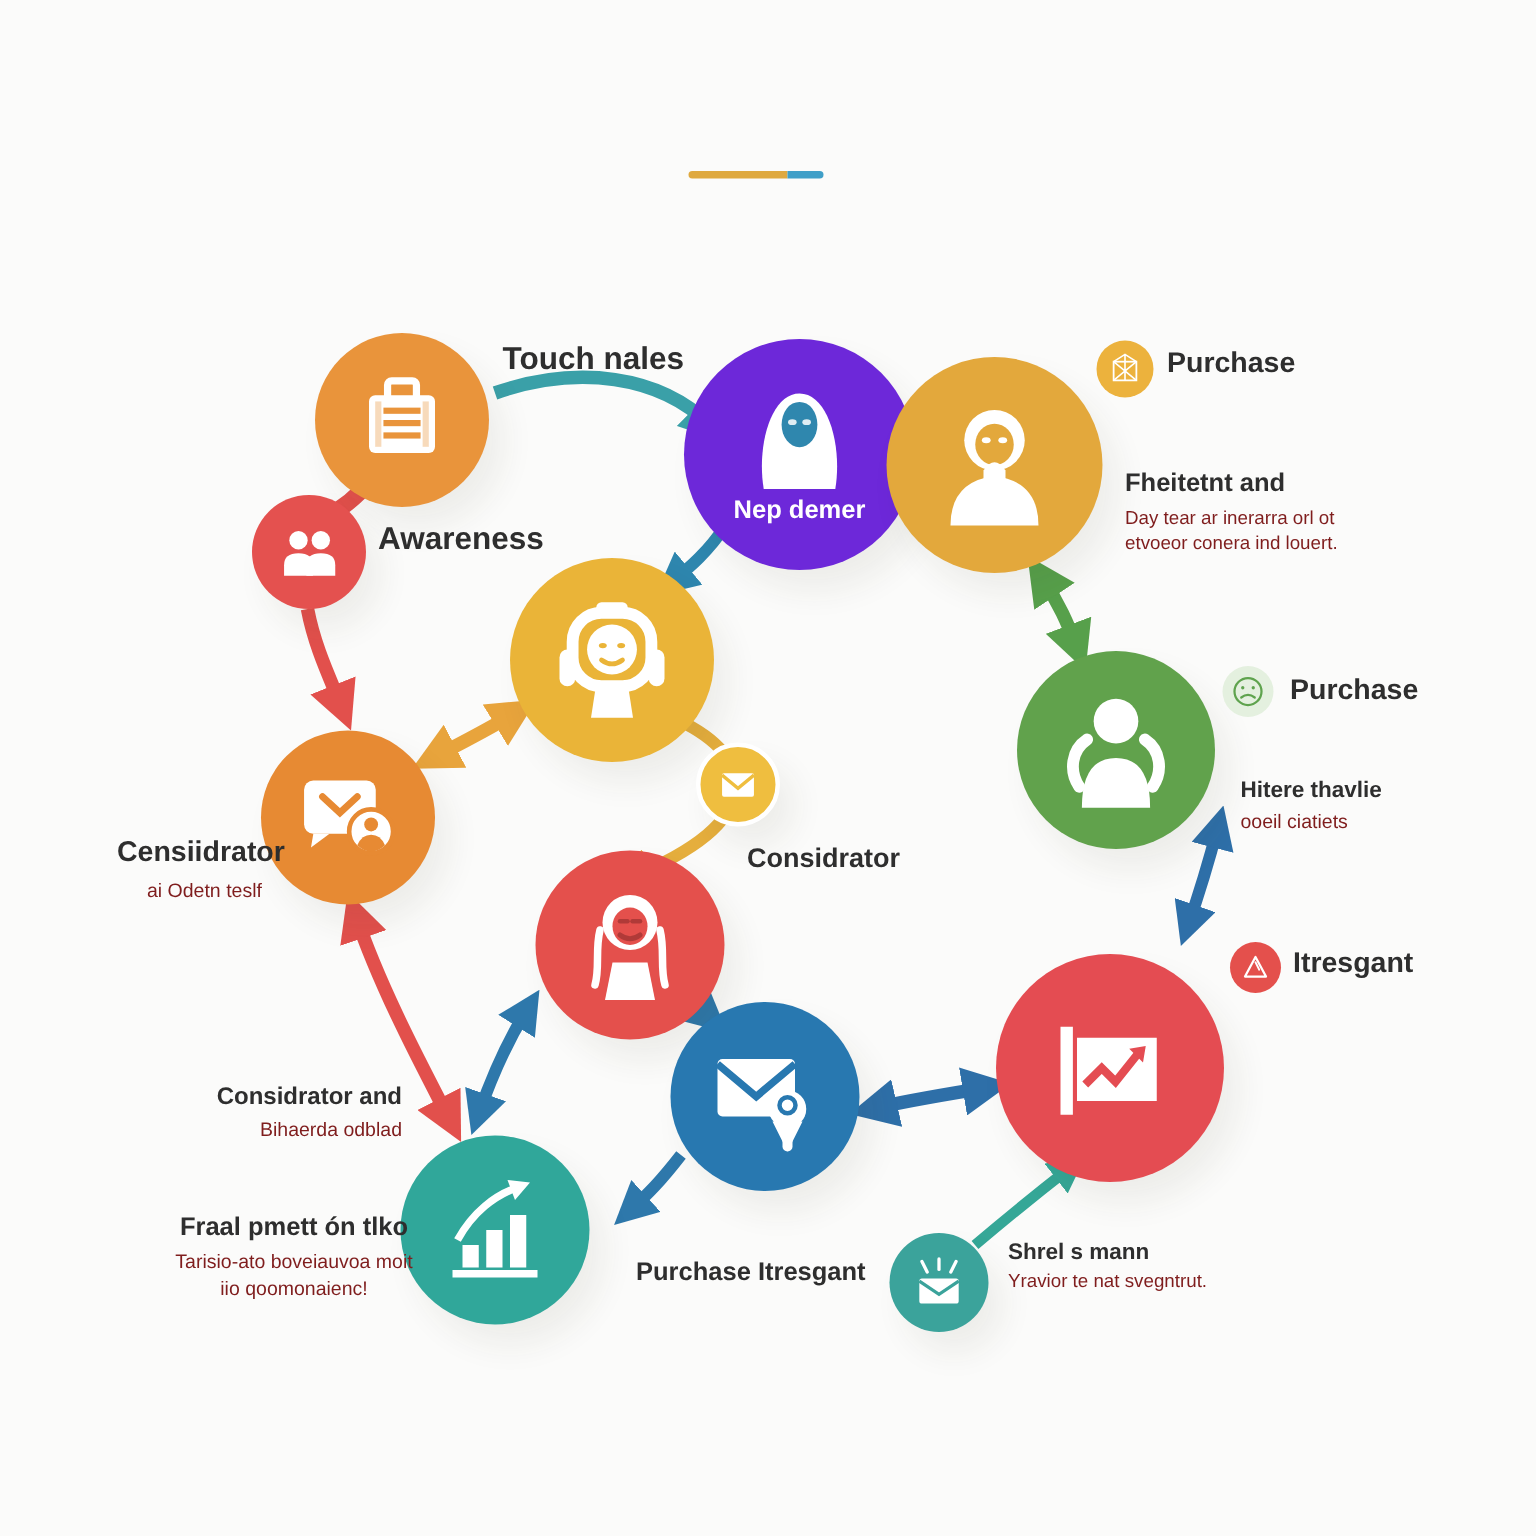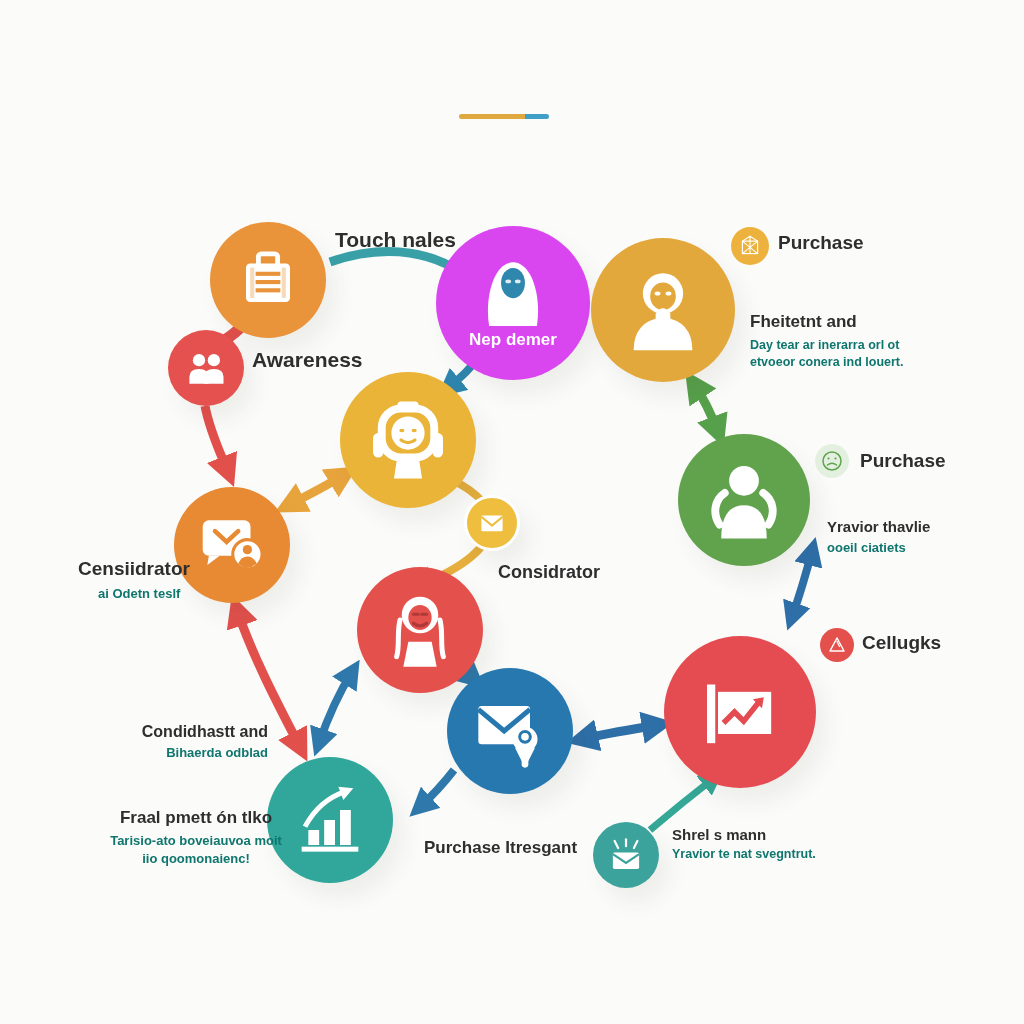--- a/index.html
+++ b/index.html
@@ -7,21 +7,21 @@
   .canvas{position:relative;width:1024px;height:1024px;background:#fbfbfa;overflow:hidden;margin:0 auto;}
   .title{position:absolute;left:0;right:0;top:34px;text-align:center;font-size:46px;font-weight:bold;color:#303030;letter-spacing:-1px;}
   .underline{position:absolute;top:114px;left:459px;height:5px;display:flex;}
   .underline .u-y{width:66px;height:5px;border-radius:3px 0 0 3px;}
   .underline .u-b{width:24px;height:5px;border-radius:0 3px 3px 0;}
   .node{position:absolute;border-radius:50%;display:flex;align-items:center;justify-content:center;flex-direction:column;box-shadow:10px 14px 22px rgba(60,50,30,0.07);}
   .node svg{display:block;}
   .node-label{color:#fff;font-weight:bold;}
   .lbl{position:absolute;white-space:nowrap;}
   .lbl-bold{font-weight:bold;color:#2e2e2e;}
-  .lbl-gray{color:#0f766e;font-weight:bold;}
+  .lbl-gray{color:#7f1d1d;font-weight:normal;}
   .arrows{position:absolute;left:0;top:0;width:1024px;height:1024px;pointer-events:none;}
   .legend-icon{position:absolute;border-radius:50%;display:flex;align-items:center;justify-content:center;}
 </style>
 </head>
 <body>
 
 <div class="canvas">
 
   <div class="underline">
     <span class="u-y" style="background:#DFA93F"></span>
@@ -116,21 +116,21 @@
 
   <div class="node" style="left:168px;top:330px;width:76px;height:76px;background:#E4514F">
     <svg width="42" height="42" viewBox="0 0 48 48">
       <circle cx="16" cy="15" r="7" fill="#fff"></circle>
       <circle cx="33" cy="15" r="7" fill="#fff"></circle>
       <path d="M5,42 L5,34 Q5,25 16,25 Q27,25 27,34 L27,42 Z" fill="#fff"></path>
       <path d="M22,42 L22,34 Q22,25 33,25 Q44,25 44,34 L44,42 Z" fill="#fff"></path>
     </svg>
   </div>
 
-  <div class="node" style="left:436px;top:226px;width:154px;height:154px;background:#d946ef">
+  <div class="node" style="left:456px;top:226px;width:154px;height:154px;background:#6d28d9">
     <svg width="78" height="70" viewBox="0 0 48 44">
       <path d="M9,44 C6,26 12,4 24,4 C36,4 42,26 39,44 Z" fill="#fff"></path>
       <ellipse cx="24" cy="17" rx="7.5" ry="9.5" fill="#2F87AE"></ellipse>
       <ellipse cx="21" cy="16" rx="1.8" ry="1.2" fill="#fff" opacity="0.85"></ellipse>
       <ellipse cx="27" cy="16" rx="1.8" ry="1.2" fill="#fff" opacity="0.85"></ellipse>
     </svg>
     <div class="node-label" style="font-size:17px;margin-top:4px">Nep demer</div>
   </div>
 
   <div class="node" style="left:591px;top:238px;width:144px;height:144px;background:#E3A83C">
@@ -270,35 +270,35 @@
 
   <div class="lbl lbl-bold" style="left:778px;top:232px;font-size:19px">Purchase</div>
   <div class="lbl" style="left:750px;top:312px">
     <div class="lbl-bold" style="font-size:17px">Fheitetnt and</div>
     <div class="lbl-gray" style="font-size:12.5px;margin-top:6px">Day tear ar inerarra orl ot</div>
     <div class="lbl-gray" style="font-size:12.5px;margin-top:3px">etvoeor conera ind louert.</div>
   </div>
 
   <div class="lbl lbl-bold" style="left:860px;top:450px;font-size:19px">Purchase</div>
   <div class="lbl" style="left:827px;top:518px">
-    <div class="lbl-bold" style="font-size:15px">Yravior thavlie</div>
+    <div class="lbl-bold" style="font-size:15px">Hitere thavlie</div>
     <div class="lbl-gray" style="font-size:13px;margin-top:5px">ooeil ciatiets</div>
   </div>
 
   <div class="lbl" style="left:78px;top:558px">
     <div class="lbl-bold" style="font-size:19px">Censiidrator</div>
     <div class="lbl-gray" style="font-size:13px;margin-top:6px;padding-left:20px">ai Odetn teslf</div>
   </div>
 
   <div class="lbl lbl-bold" style="left:498px;top:562px;font-size:18px">Considrator</div>
 
-  <div class="lbl lbl-bold" style="left:862px;top:632px;font-size:19px">Cellugks</div>
+  <div class="lbl lbl-bold" style="left:862px;top:632px;font-size:19px">Itresgant</div>
 
   <div class="lbl" style="left:60px;top:723px;width:208px;text-align:right">
-    <div class="lbl-bold" style="font-size:16px">Condidhastt and</div>
+    <div class="lbl-bold" style="font-size:16px">Considrator and</div>
     <div class="lbl-gray" style="font-size:13px;margin-top:4px">Bihaerda odblad</div>
   </div>
 
   <div class="lbl" style="left:100px;top:808px;width:192px;text-align:center">
     <div class="lbl-bold" style="font-size:17px">Fraal pmett ón tlko</div>
     <div class="lbl-gray" style="font-size:13px;margin-top:5px">Tarisio-ato boveiauvoa moit</div>
     <div class="lbl-gray" style="font-size:13px;margin-top:3px">iio qoomonaienc!</div>
   </div>
 
   <div class="lbl lbl-bold" style="left:424px;top:838px;font-size:17px">Purchase Itresgant</div>

